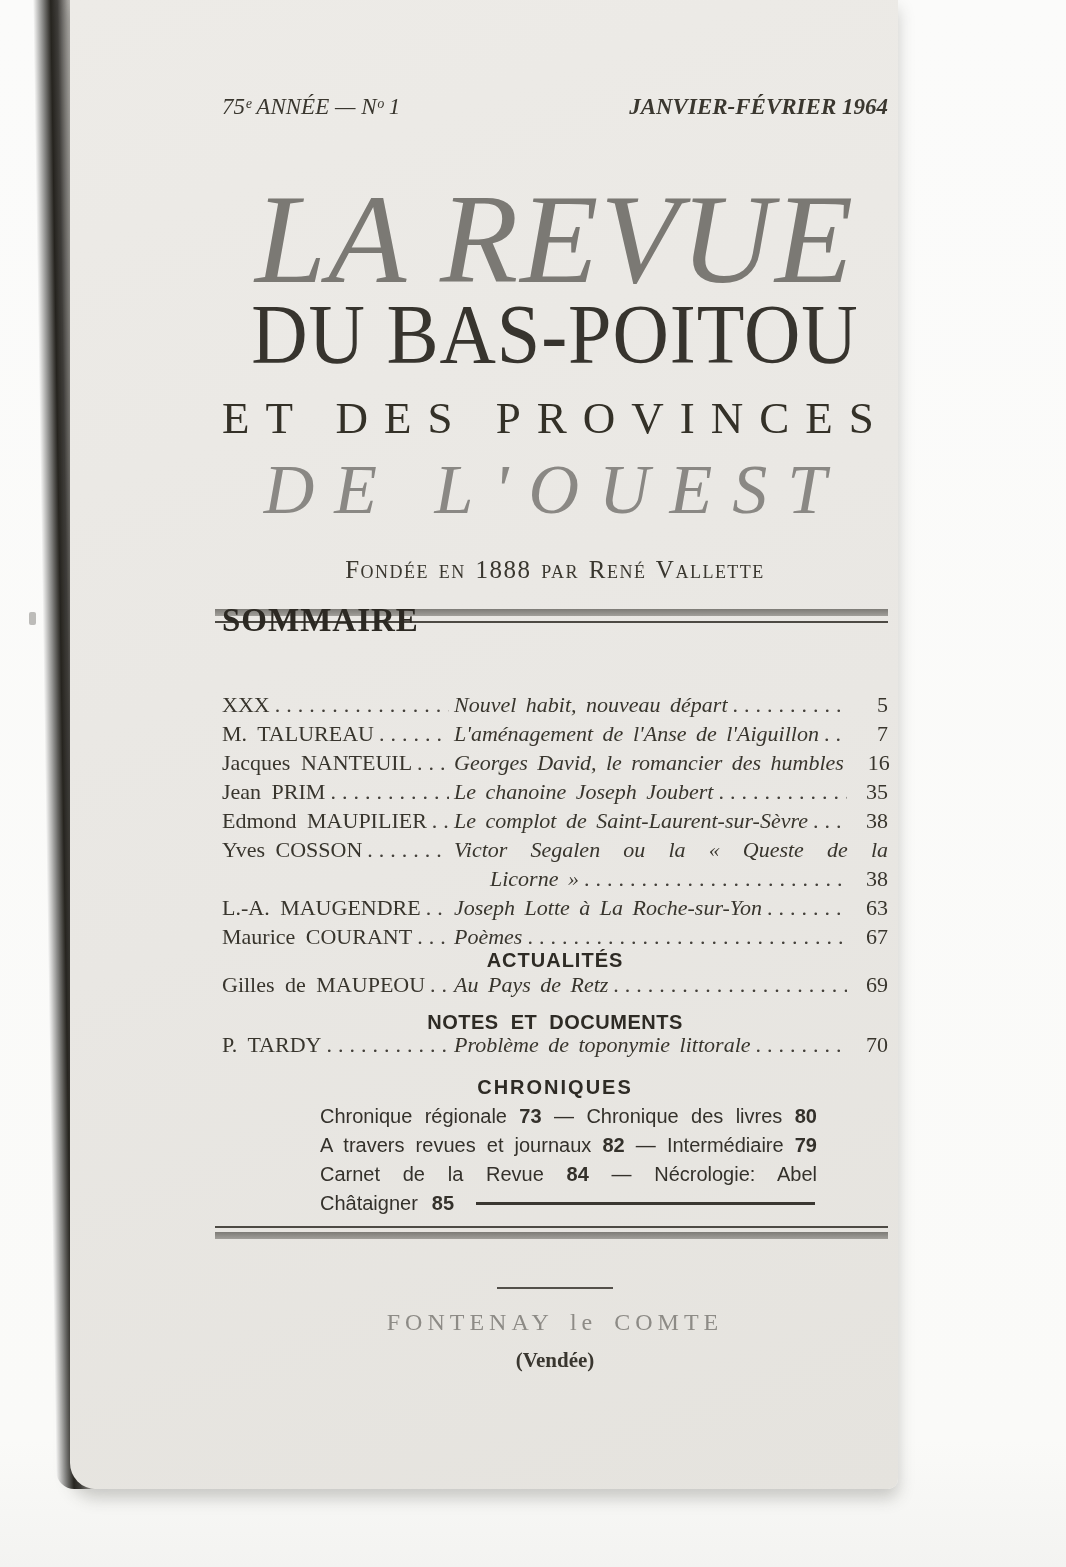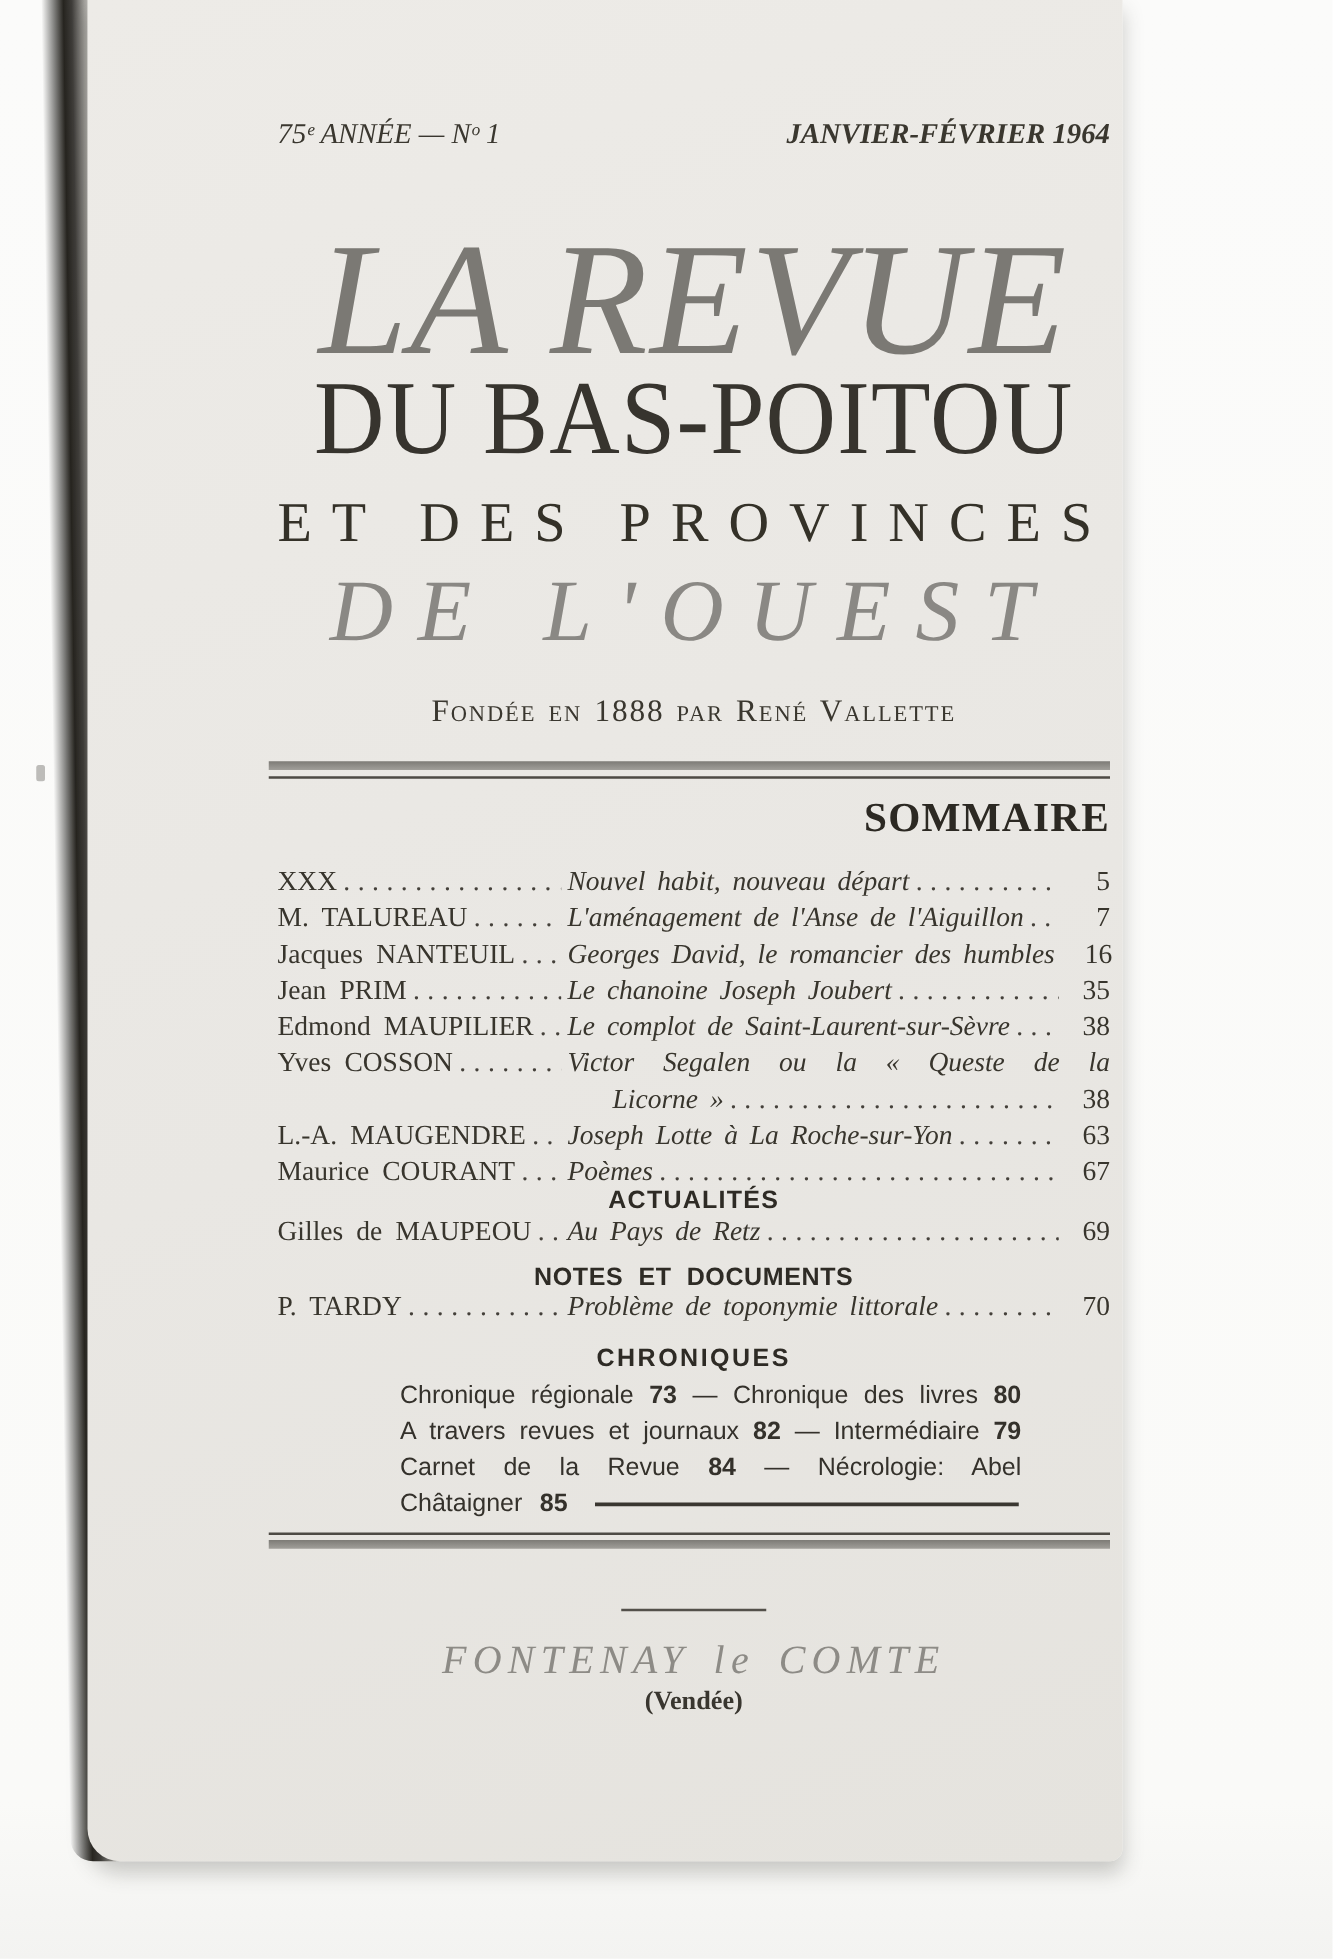--- a/index.html
+++ b/index.html
@@ -34,21 +34,21 @@
   .title3{top:396px;font-size:45px;color:#343128;letter-spacing:16px;}
   .title4{top:455px;font-size:70px;font-style:italic;color:#8a8884;letter-spacing:20px;}
   .founded{top:557px;font-size:25px;font-variant:small-caps;color:#3a372f;letter-spacing:1.5px;word-spacing:2px;}
 
   .rule{position:absolute;left:-7px;width:673px;}
   .rule.thick{height:7px;background:linear-gradient(to bottom,#7d7b76,#a19f9a);}
   .rule.thin{height:2px;background:#4d4a44;}
   .r-top-thick{top:609px;} .r-top-thin{top:621px;}
   .r-bot-thin{top:1226px;} .r-bot-thick{top:1232px;}
 
-  .sommaire{position:absolute;top:637px;left:0;width:100%;margin:0;text-align:right;
+  .sommaire{position:absolute;top:602px;left:0;width:100%;margin:0;text-align:left;
     font-size:33px;font-weight:bold;letter-spacing:1px;color:#2c2923;}
 
   .toc{position:absolute;left:0;width:666px;font-size:22px;color:#38352d;}
   #toc{top:690px;} #actu-rows{top:970px;} #notes-rows{top:1030px;}
   .toc-row{display:flex;line-height:29px;}
   .toc-author{flex:0 0 232px;display:flex;min-width:0;}
   .author-name{white-space:nowrap;word-spacing:5px;}
   .leader{flex:1 1 0;min-width:0;overflow:hidden;white-space:nowrap;margin:0 5px;color:#44403a;}
   .leader::after{content:"......................................................................................................";letter-spacing:6px;font-style:normal;}
   .toc-title{white-space:nowrap;font-style:italic;word-spacing:4px;}
@@ -72,21 +72,21 @@
   .chron-line.justify{text-align:justify;text-align-last:justify;}
   .chron-line.flexline{display:flex;align-items:center;}
   .chron-line.flexline span{margin-right:14px;}
   .chron-b{font-weight:bold;}
   .chron-rule{flex:1 1 auto;height:3px;background:#3a3731;margin-left:8px;margin-right:2px;}
 
   .tagline{position:absolute;top:1246px;left:0;width:100%;text-align:center;
     font-size:27px;font-weight:bold;color:#33302a;word-spacing:4px;}
   .tagline-rule{position:absolute;top:1287px;left:275px;width:116px;height:2px;background:#53504a;}
   .city{position:absolute;top:1309px;left:0;width:100%;text-align:center;
-    font-size:32px;color:#8d8b86;letter-spacing:5px;word-spacing:6px;font-style:italic;}
+    font-size:24px;color:#8d8b86;letter-spacing:5px;word-spacing:6px;}
   .dept{position:absolute;top:1348px;left:0;width:100%;text-align:center;
     font-size:21px;font-weight:bold;color:#39362f;}
 </style>
 </head>
 <body>
 
 <div class="spine"></div>
 <div class="speck"></div>
 
 <div class="page">

